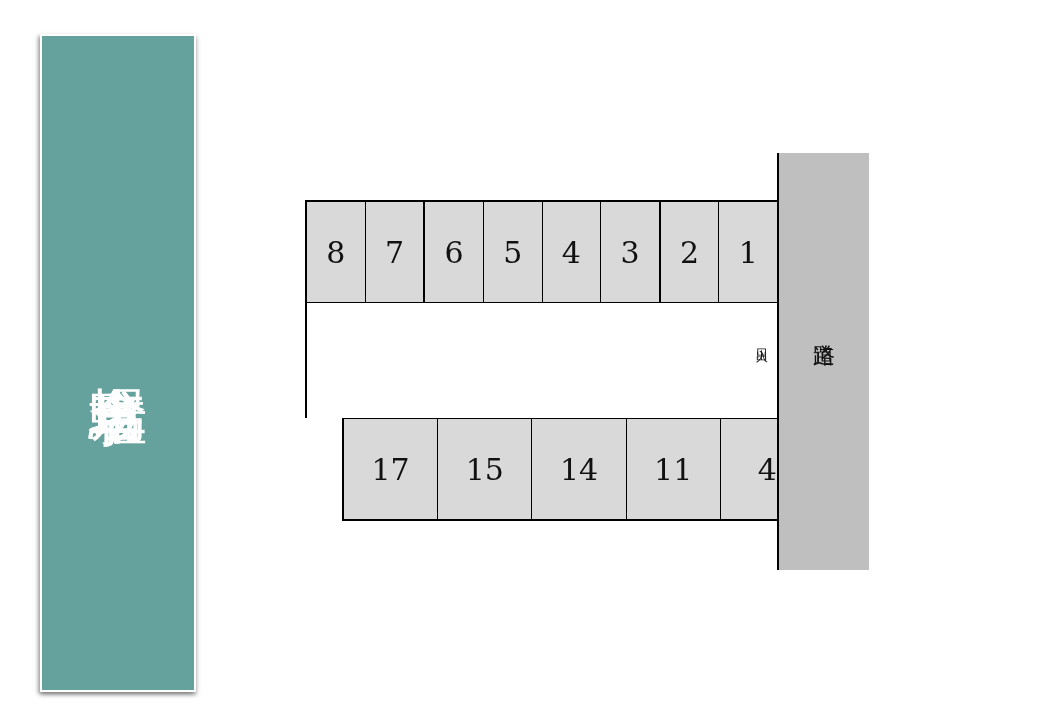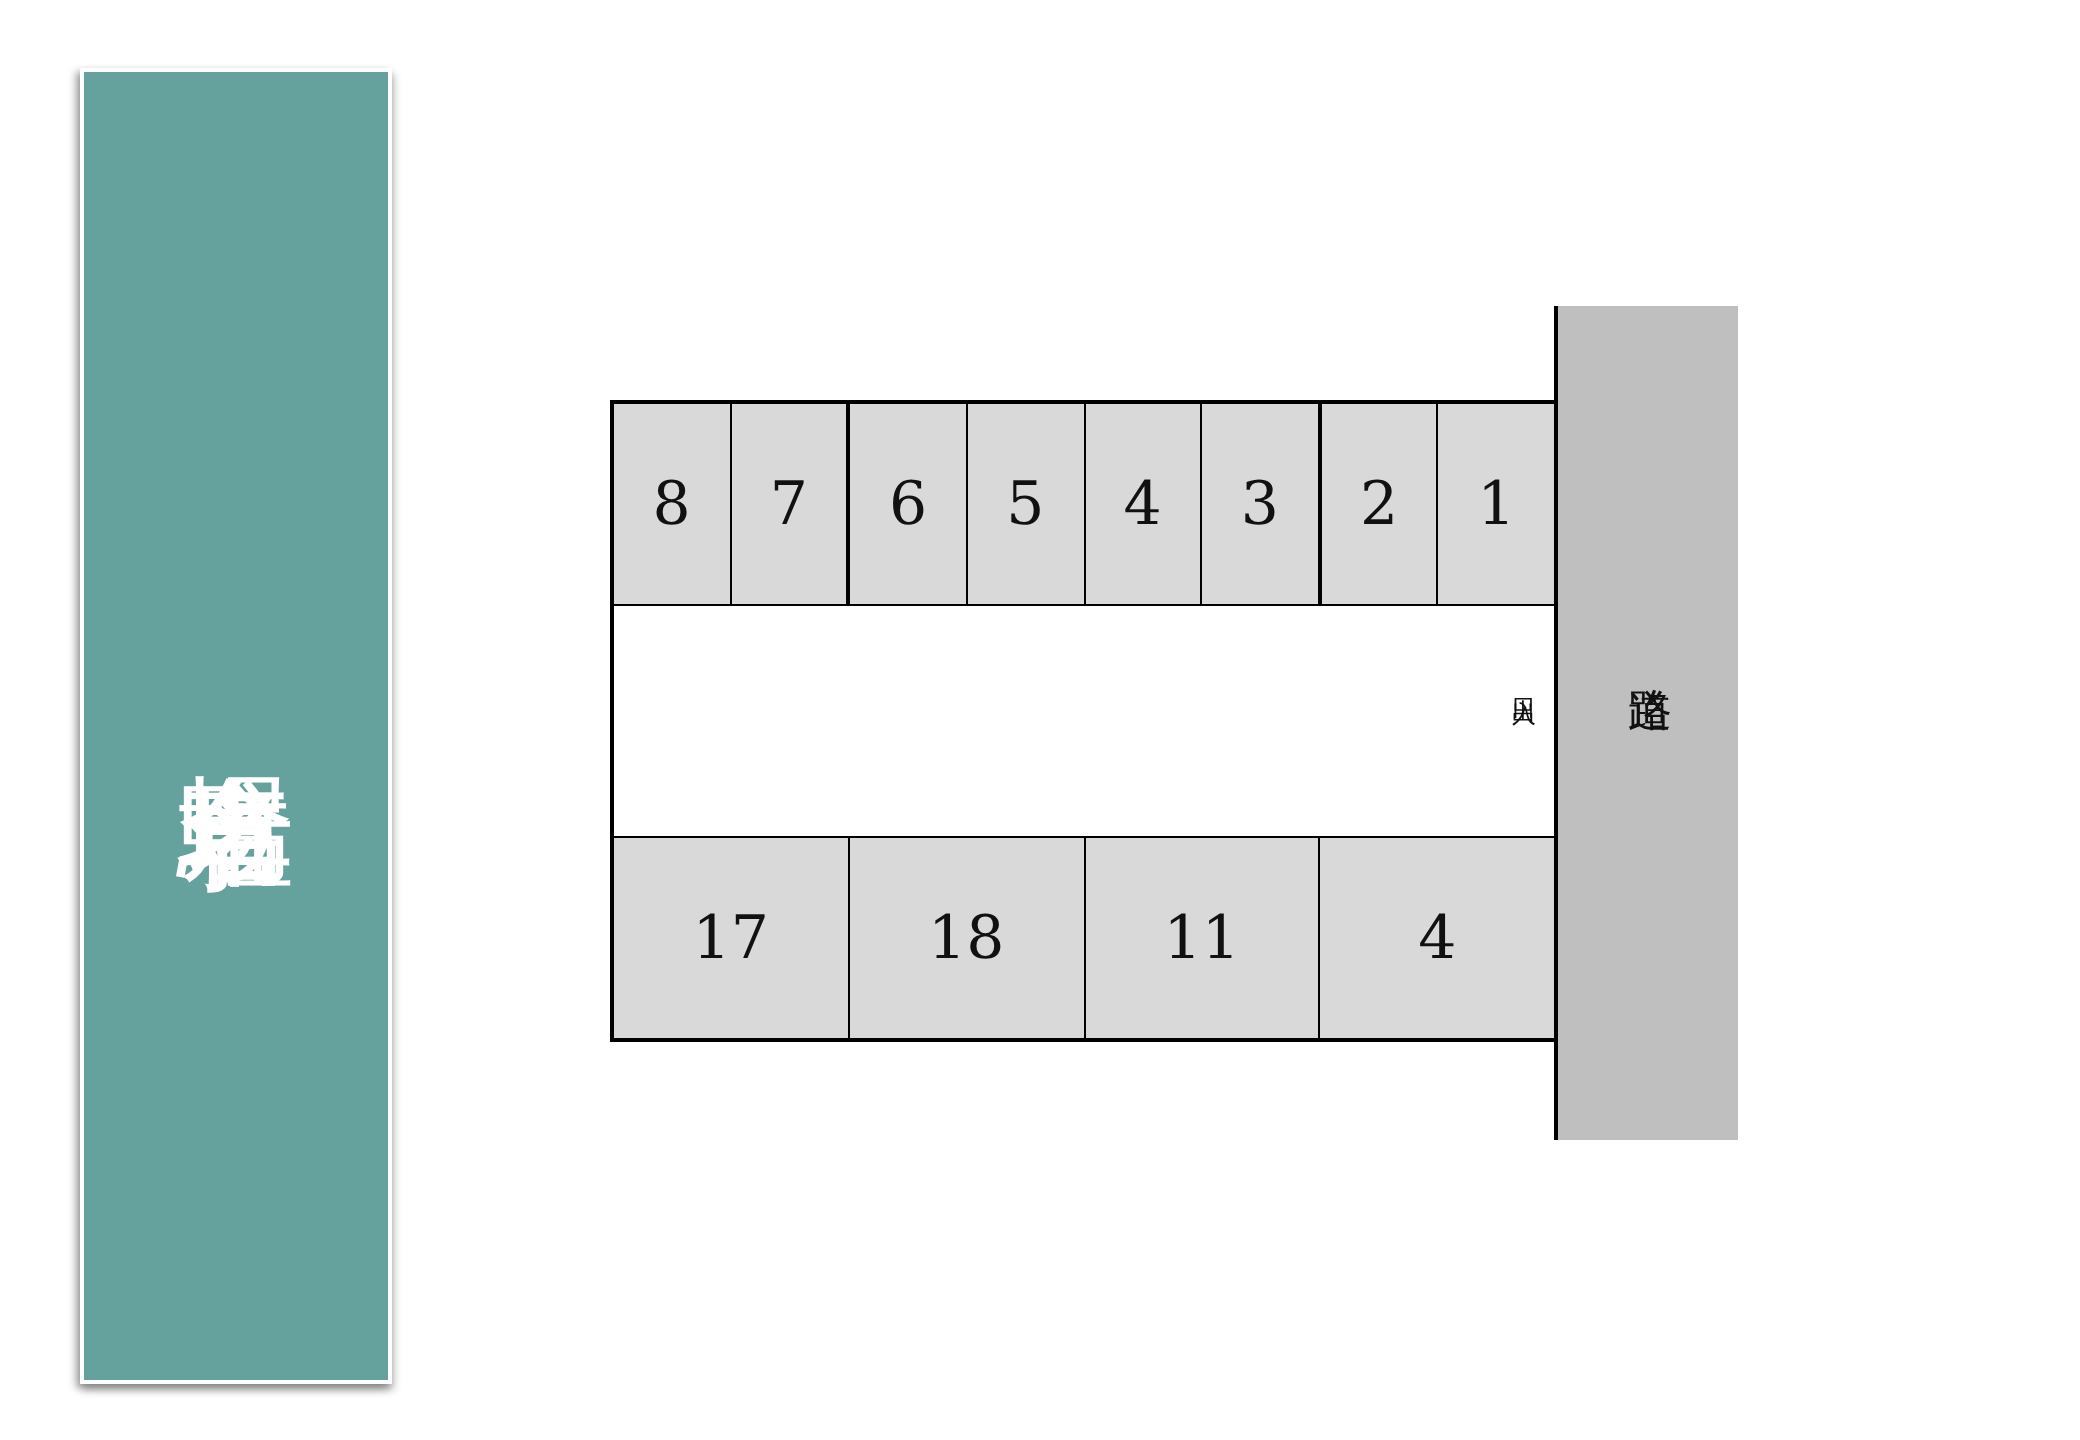--- a/index.html
+++ b/index.html
@@ -61,20 +61,21 @@
       top: 0;
       border-top: 2px solid #000;
       border-left: 2px solid #000;
       border-bottom: 1.5px solid #000;
     }
     .row.bottom {
       top: 218px;
       border-top: 1.5px solid #000;
       border-left: 2px solid #000;
       border-bottom: 2.5px solid #000;
+      margin-left: 37px;
     }
     .stall {
       flex: 1 1 0;
       background: #d9d9d9;
       border-right: 1px solid #000;
       display: flex;
       align-items: center;
       justify-content: center;
       font-family: "DejaVu Serif", "Liberation Serif", serif;
       font-size: 30px;
@@ -157,21 +158,22 @@
     <div class="stall">4</div>
     <div class="stall thick-right">3</div>
     <div class="stall">2</div>
     <div class="stall">1</div>
   </div>
 
   <div class="aisle"></div>
 
   <div class="row bottom">
     <div class="stall">17</div>
-    <div class="stall">18</div>
+    <div class="stall">15</div>
+    <div class="stall">14</div>
     <div class="stall">11</div>
     <div class="stall">4</div>
   </div>
 </div>
 
 <div class="entrance-label">出入口</div>
 
 <div class="road">
   <div class="road-label">道路</div>
 </div>

